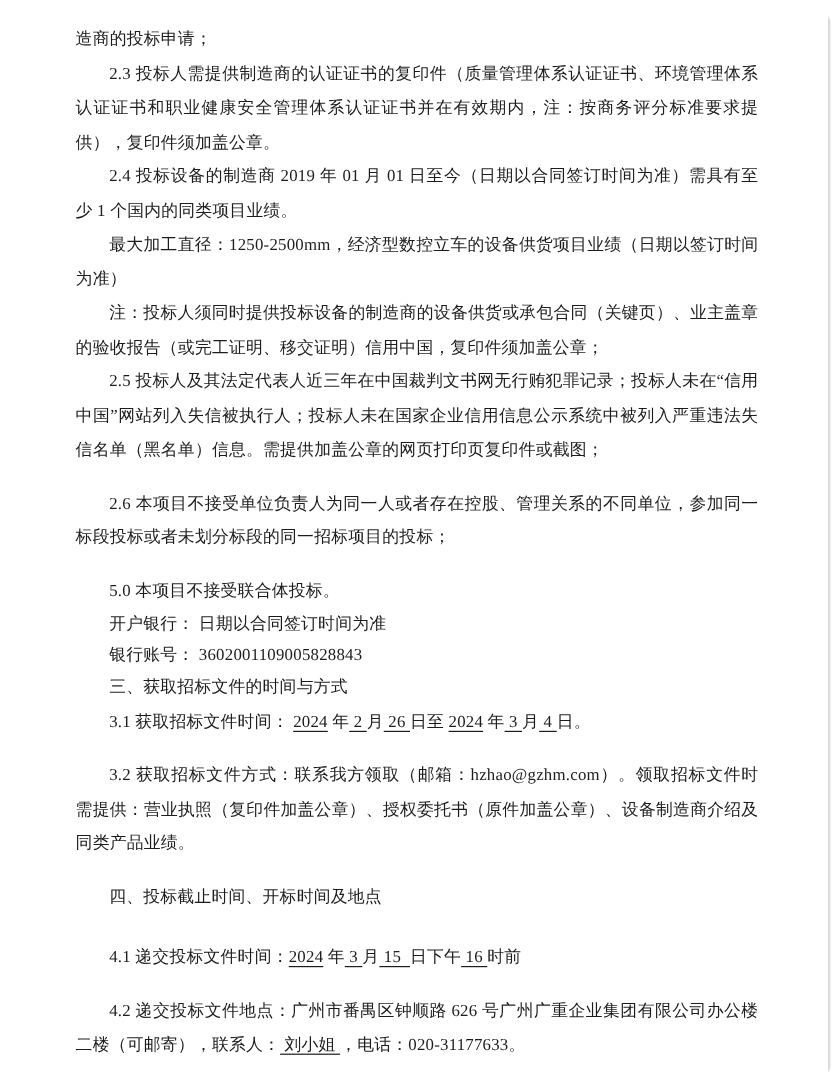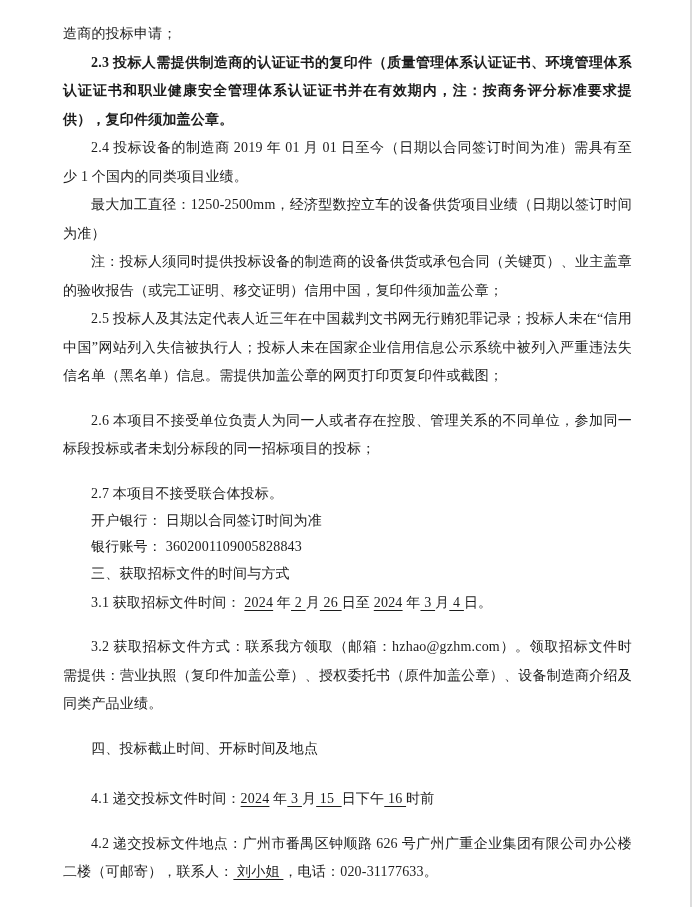--- a/index.html
+++ b/index.html
@@ -9,31 +9,32 @@
   }
   .page {
     position: relative;
     width: 694px;
     height: 907px;
     background: #ffffff;
     box-sizing: border-box;
     padding: 20px 62px 0 63px;
     overflow: hidden;
     font-family: "Liberation Serif", "DejaVu Serif", serif;
+    border-radius: 27px;
   }
   .para {
     margin: 0;
     font-size: 14px;
     line-height: 28.5px;
     color: #1c1c1c;
     text-align: justify;
     letter-spacing: 0.2px;
   }
   .para.indent { text-indent: 2em; }
-  .para.body-bold { font-weight: bold; }
+  .para.body-bold { font-weight: normal; }
   .para.heading { font-weight: normal; }
   .para.spaced { margin-top: 16px; }
   .para.spaced-sm { margin-top: 22px; }
   .para.tight { line-height: 26px; }
   .u {
     text-decoration: underline;
     text-underline-offset: 3px;
     white-space: pre;
   }
   .edge-artifact {
@@ -51,21 +52,21 @@
 <div class="page">
   <div class="edge-artifact"></div>
   <div>
       <p class="para body"><span>造商的投标申请；</span></p>
       <p class="para body-bold indent"><span>2.3 投标人需提供制造商的认证证书的复印件（质量管理体系认证证书、环境管理体系认证证书和职业健康安全管理体系认证证书并在有效期内，注：按商务评分标准要求提供），复印件须加盖公章。</span></p>
       <p class="para body indent"><span>2.4 投标设备的制造商 2019 年 01 月 01 日至今（日期以合同签订时间为准）需具有至少 1 个国内的同类项目业绩。</span></p>
       <p class="para body indent"><span>最大加工直径：1250-2500mm，经济型数控立车的设备供货项目业绩（日期以签订时间为准）</span></p>
       <p class="para body indent"><span>注：投标人须同时提供投标设备的制造商的设备供货或承包合同（关键页）、业主盖章的验收报告（或完工证明、移交证明）信用中国，复印件须加盖公章；</span></p>
       <p class="para body indent"><span>2.5 投标人及其法定代表人近三年在中国裁判文书网无行贿犯罪记录；投标人未在“信用中国”网站列入失信被执行人；投标人未在国家企业信用信息公示系统中被列入严重违法失信名单（黑名单）信息。需提供加盖公章的网页打印页复印件或截图；</span></p>
       <p class="para body indent spaced"><span>2.6 本项目不接受单位负责人为同一人或者存在控股、管理关系的不同单位，参加同一标段投标或者未划分标段的同一招标项目的投标；</span></p>
-      <p class="para body indent spaced"><span>2.7 本项目不接受联合体投标。</span></p>
+      <p class="para body indent spaced"><span>5.0 本项目不接受联合体投标。</span></p>
       <p class="para body tight indent"><span>开户银行： 日期以合同签订时间为准</span></p>
       <p class="para body tight indent"><span>银行账号： 3602001109005828843</span></p>
       <p class="para heading indent"><span>三、获取招标文件的时间与方式</span></p>
       <p class="para body indent"><span>3.1 获取招标文件时间：  </span><span class="u">2024</span><span> 年</span><span class="u"> 2 </span><span>月</span><span class="u"> 26 </span><span>日至 </span><span class="u">2024</span><span> 年</span><span class="u"> 3 </span><span>月</span><span class="u"> 4 </span><span>日。</span></p>
       <p class="para body indent spaced"><span>3.2 获取招标文件方式：联系我方领取（邮箱：hzhao@gzhm.com）。领取招标文件时需提供：营业执照（复印件加盖公章）、授权委托书（原件加盖公章）、设备制造商介绍及同类产品业绩。</span></p>
       <p class="para heading indent spaced"><span>四、投标截止时间、开标时间及地点</span></p>
       <p class="para body indent spaced-sm"><span>4.1 递交投标文件时间：</span><span class="u">2024</span><span> 年</span><span class="u"> 3 </span><span>月</span><span class="u"> 15  </span><span>日下午</span><span class="u"> 16 </span><span>时前</span></p>
       <p class="para body indent spaced"><span>4.2 递交投标文件地点：广州市番禺区钟顺路 626 号广州广重企业集团有限公司办公楼二楼（可邮寄），联系人：</span><span class="u"> 刘小姐 </span><span>，电话：020-31177633。</span></p>
     </div>
 </div>

